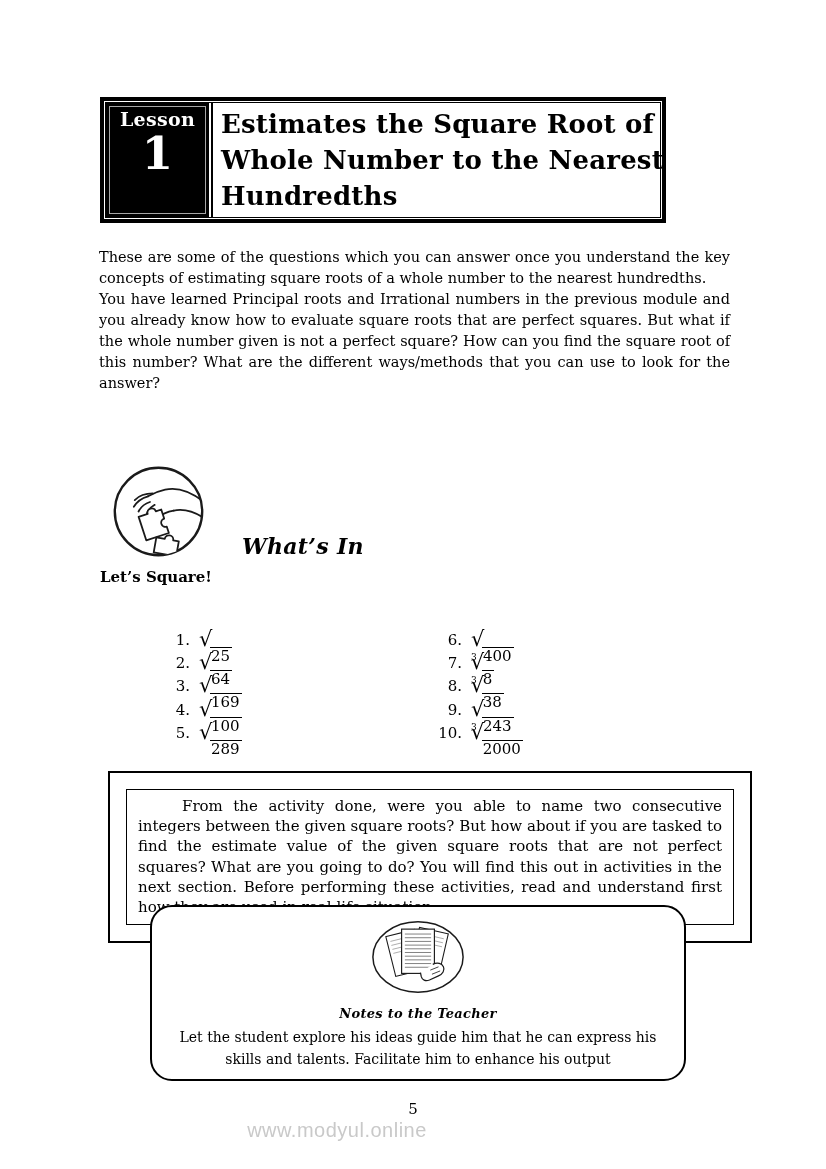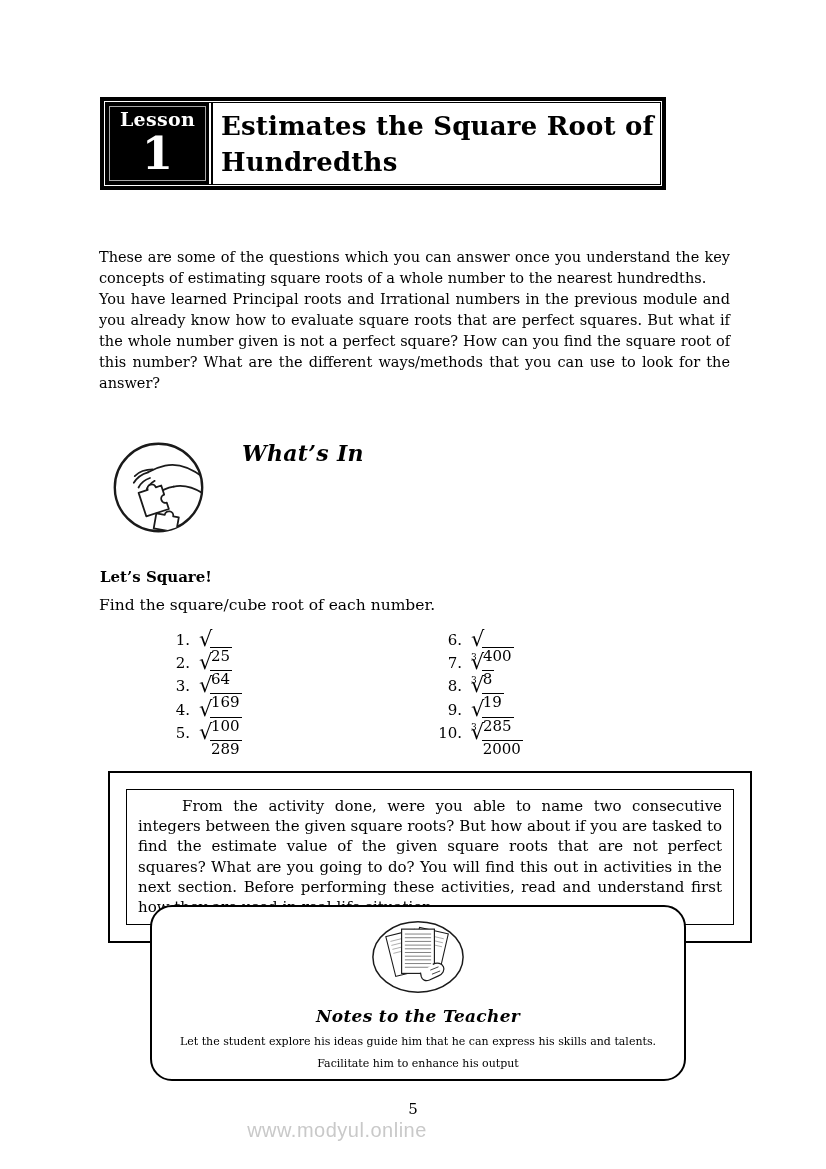--- a/index.html
+++ b/index.html
@@ -70,23 +70,23 @@
     width: 631px;
     font-size: 14.5px;
     line-height: 21px;
     text-align: justify;
   }
   .intro p { margin: 0; }
 
   
   .whats-in {
     position: absolute;
-    left: 111px; top: 440px;
+    left: 111px; top: 464px;
     display: flex;
-    align-items: flex-start;
+    align-items: flex-end;
   }
   .whats-in-icon { width: 95px; height: 95px; flex: 0 0 95px; }
   .whats-in-heading {
     margin-left: 36px;
     font-size: 22px;
     font-weight: bold;
     font-style: italic;
     letter-spacing: .3px;
   }
 
@@ -168,30 +168,30 @@
     width: 536px;
     height: 176px;
     box-sizing: border-box;
     border: 2px solid #000;
     border-radius: 22px;
     text-align: center;
     background: #fff;
   }
   .notes-icon { width: 108px; height: 82px; margin-top: 9px; }
   .notes-heading {
-    font-size: 17px;
+    font-size: 13px;
     font-weight: bold;
     font-style: italic;
     margin-top: 4px;
     letter-spacing: .3px;
   }
   .notes-body {
     width: 512px;
     margin: 5px auto 8px;
-    font-size: 11px;
+    font-size: 14px;
     line-height: 22px;
   }
 
   
   .page-number {
     position: absolute;
     left: 0; top: 1100px;
     width: 826px;
     text-align: center;
     font-size: 15px;
@@ -213,20 +213,21 @@
 <div class="page">
 
   <div class="lesson-header">
     <div class="lesson-header-inner">
       <div class="lesson-badge">
         <div class="badge-word">Lesson</div>
         <div class="badge-num">1</div>
       </div>
       <div class="lesson-title-cell">
         <div class="lesson-title-line">Estimates the Square Root of</div>
+        <div class="lesson-title-line">Whole Number to the Nearest</div>
         <div class="lesson-title-line">Hundredths</div>
       </div>
     </div>
   </div>
 
   <div class="intro">
     <p>These are some of the questions which you can answer once you understand the key concepts of estimating square roots of a whole number to the nearest hundredths.</p>
     <p>You have learned Principal roots and Irrational numbers in the previous module and you already know how to evaluate square roots that are perfect squares. But what if the whole number given is not a perfect square? How can you find the square root of this number? What are the different ways/methods that you can use to look for the answer?</p>
   </div>
 
@@ -251,21 +252,20 @@
         </g>
         <g transform="rotate(10 57 88)">
           <path d="M46 79 h9 a4 4 0 1 1 9 0 h6 v16 h-24 z" fill="#fff"></path>
         </g>
       </g>
     </svg>
     <div class="whats-in-heading">What’s In</div>
   </div>
 
   <div class="lets-recall">Let’s Square!</div>
-  <div class="find-instruction">Find the square/cube root of each number.</div>
 
   <div class="exercise">
     <div class="ex-col ex-col-1">
       <div class="ex-row">
         <span class="ex-num">1.</span>
         <span class="rad">
             <span class="rad-sign">√</span>
             <span class="rad-num">25</span>
           </span>
       </div>
@@ -312,28 +312,28 @@
             <span class="rad-idx">3</span>
             <span class="rad-sign">√</span>
             <span class="rad-num">8</span>
           </span>
       </div>
       <div class="ex-row">
         <span class="ex-num">8.</span>
         <span class="rad">
             <span class="rad-idx">3</span>
             <span class="rad-sign">√</span>
-            <span class="rad-num">19</span>
+            <span class="rad-num">38</span>
           </span>
       </div>
       <div class="ex-row">
         <span class="ex-num">9.</span>
         <span class="rad">
             <span class="rad-sign">√</span>
-            <span class="rad-num">285</span>
+            <span class="rad-num">243</span>
           </span>
       </div>
       <div class="ex-row">
         <span class="ex-num">10.</span>
         <span class="rad">
             <span class="rad-idx">3</span>
             <span class="rad-sign">√</span>
             <span class="rad-num">2000</span>
           </span>
       </div>

